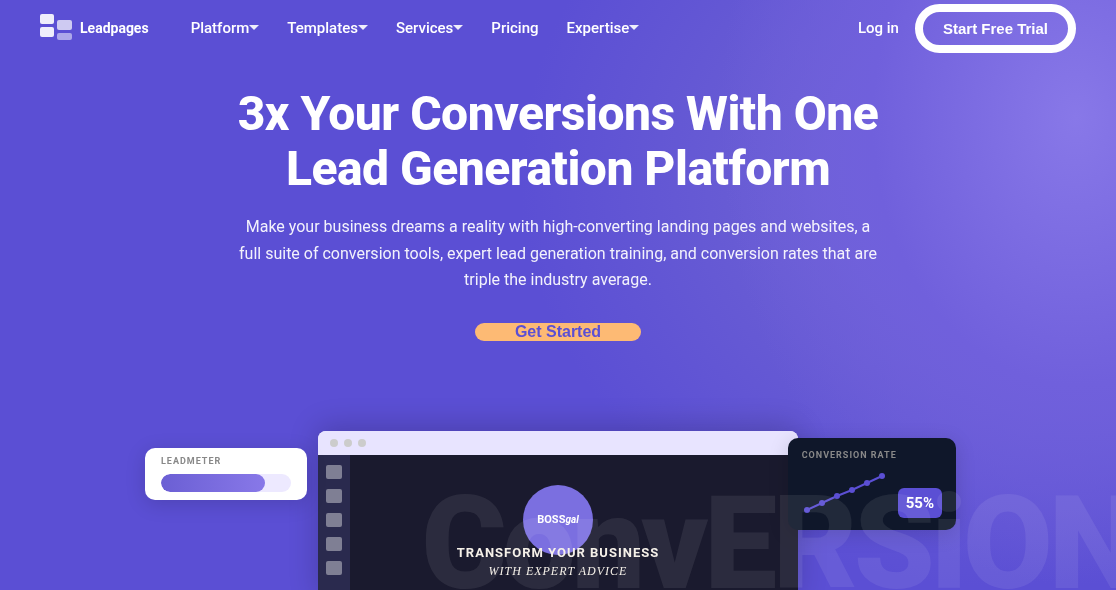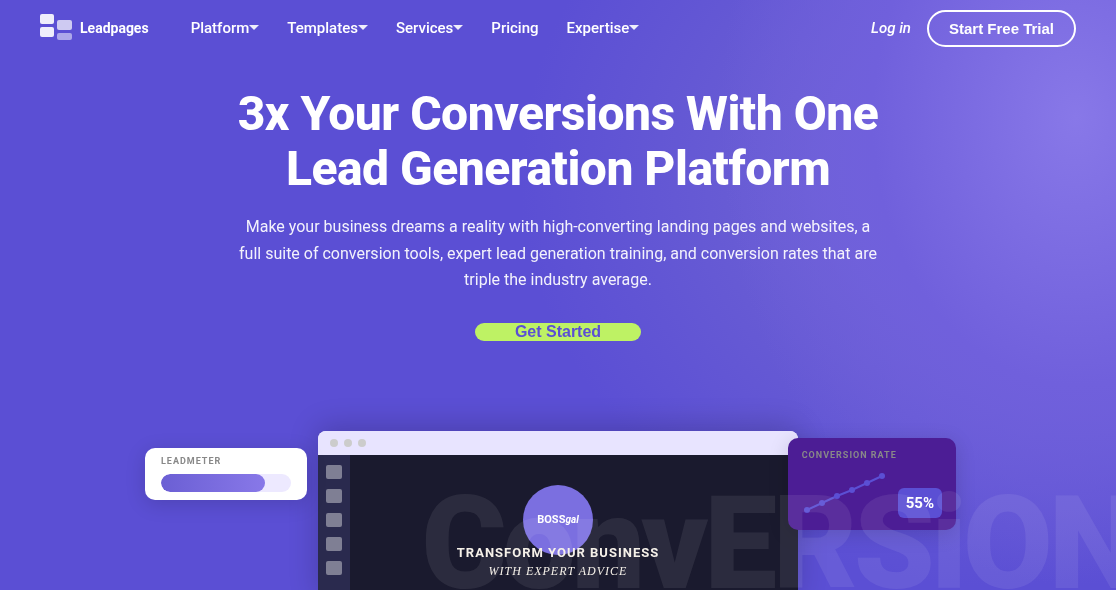--- a/index.html
+++ b/index.html
@@ -89,27 +89,26 @@
       align-items: center;
       gap: 16px;
     }
 
     .login-btn {
       color: white;
       font-size: 15px;
       font-weight: 500;
       cursor: pointer;
       text-decoration: none;
-      font-style: italic;
     }
 
     .trial-btn {
       background: transparent;
       color: white;
-      border: 2px solid #ffffff;
+      border: 8px solid #ffffff;
       border-radius: 30px;
       padding: 8px 20px;
       font-size: 15px;
       font-weight: 600;
       cursor: pointer;
       white-space: nowrap;
     }
 
     
     .hero {
@@ -132,21 +131,21 @@
     .hero-subtitle {
       color: rgba(255,255,255,0.92);
       font-size: 16px;
       line-height: 1.65;
       max-width: 640px;
       margin: 0 auto 28px;
       font-weight: 400;
     }
 
     .cta-btn {
-      background: #bef264;
+      background: #fdba74;
       color: #5b4fd4;
       border: none;
       border-radius: 40px;
       padding: 0 40px;
       font-size: 16px;
       font-weight: 600;
       cursor: pointer;
       display: inline-block;
     }
 
@@ -280,21 +279,21 @@
       background: linear-gradient(90deg, #6b5fd4, #8878e8);
       border-radius: 9px;
       width: 80%;
     }
 
     
     .conversion-card {
       position: absolute;
       bottom: 60px;
       right: 160px;
-      background: #4c1d95;
+      background: #0f172a;
       border-radius: 10px;
       padding: 12px 14px;
       box-shadow: 0 4px 20px rgba(0,0,0,0.15);
       min-width: 155px;
     }
     .conversion-label {
       font-size: 9px;
       font-weight: 700;
       letter-spacing: 1px;
       color: #888;

